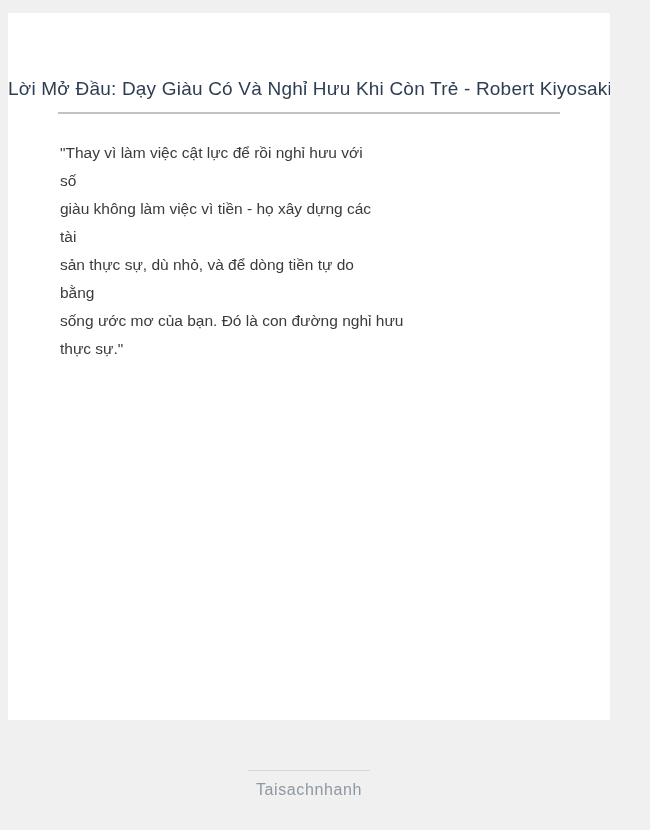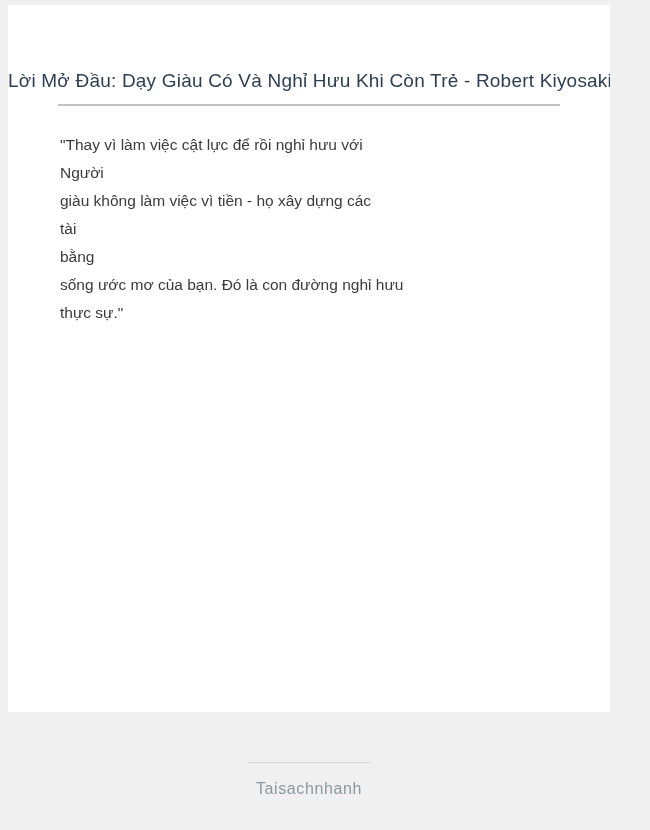--- a/index.html
+++ b/index.html
@@ -4,21 +4,21 @@
 <style>
   * { margin: 0; padding: 0; box-sizing: border-box; }
   html, body {
     width: 650px; height: 830px;
     background: #f0f0f0;
     overflow: hidden;
     font-family: "Liberation Sans", "DejaVu Sans", sans-serif;
   }
   .card {
     position: absolute;
-    left: 8px; top: 5px;
+    left: 8px; top: 13px;
     width: 602px; height: 707px;
     background: #ffffff;
   }
   .title-clip {
     margin-top: 62px;
     overflow: hidden;
     white-space: nowrap;
     text-align: center;
     height: 28px;
     line-height: 28px;
@@ -53,43 +53,44 @@
     width: 100%;
     text-align: center;
   }
   .footer-divider {
     width: 122px;
     height: 0;
     border-top: 1px solid #d5d7d9;
     margin: 0 auto;
   }
   .footer-brand {
-    margin-top: 15px;
+    margin-top: 8px;
     font-size: 16px;
     line-height: 22px;
     color: #8d98a2;
     letter-spacing: 0.6px;
   }
 </style>
 </head>
 <body>
 
 <div class="card">
 
   <div class="title-clip">
     <h1 class="page-title">Lời Mở Đầu: Dạy Giàu Có Và Nghỉ Hưu Khi Còn Trẻ - Robert Kiyosaki</h1>
   </div>
 
   <div class="title-divider"></div>
 
   <div class="quote">
     <div class="quote-line">"Thay vì làm việc cật lực để rồi nghỉ hưu với</div>
-    <div class="quote-line">Người</div>
+    <div class="quote-line">số</div>
     <div class="quote-line">giàu không làm việc vì tiền - họ xây dựng các</div>
     <div class="quote-line">tài</div>
+    <div class="quote-line">sản thực sự, dù nhỏ, và để dòng tiền tự do</div>
     <div class="quote-line">bằng</div>
     <div class="quote-line">sống ước mơ của bạn. Đó là con đường nghỉ hưu</div>
     <div class="quote-line">thực sự."</div>
   </div>
 
   <div class="footer">
     <div class="footer-divider"></div>
     <div class="footer-brand">Taisachnhanh</div>
   </div>
 

